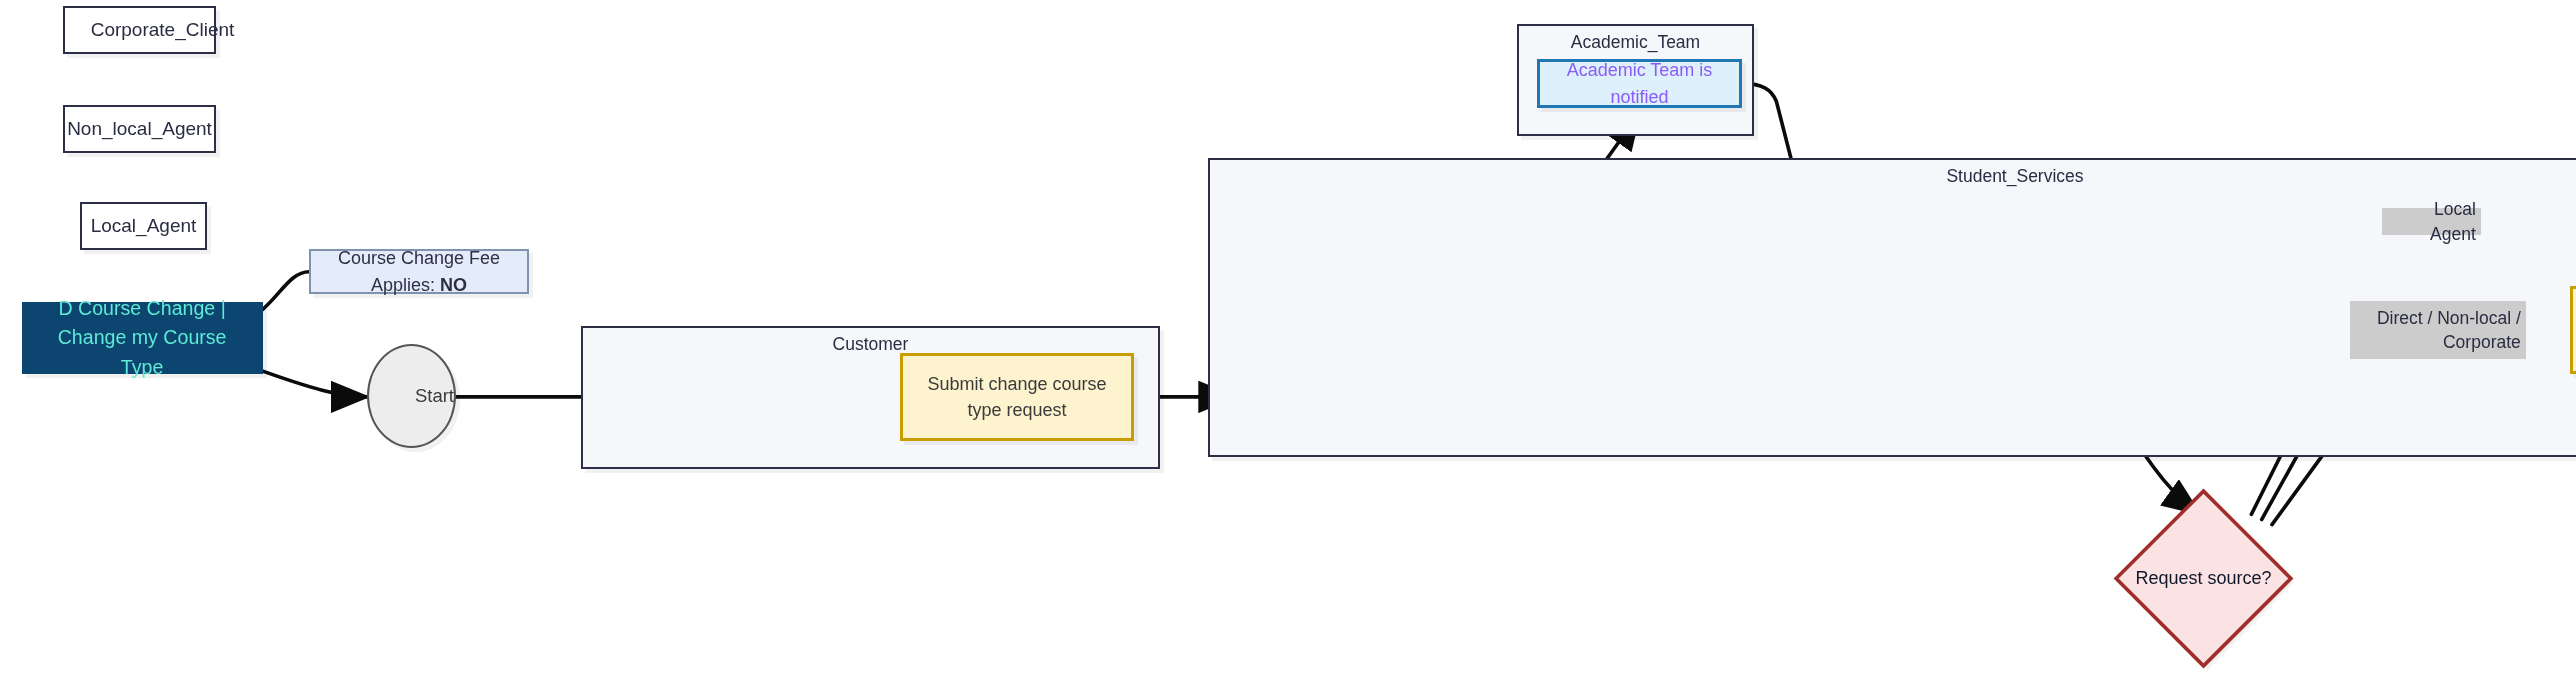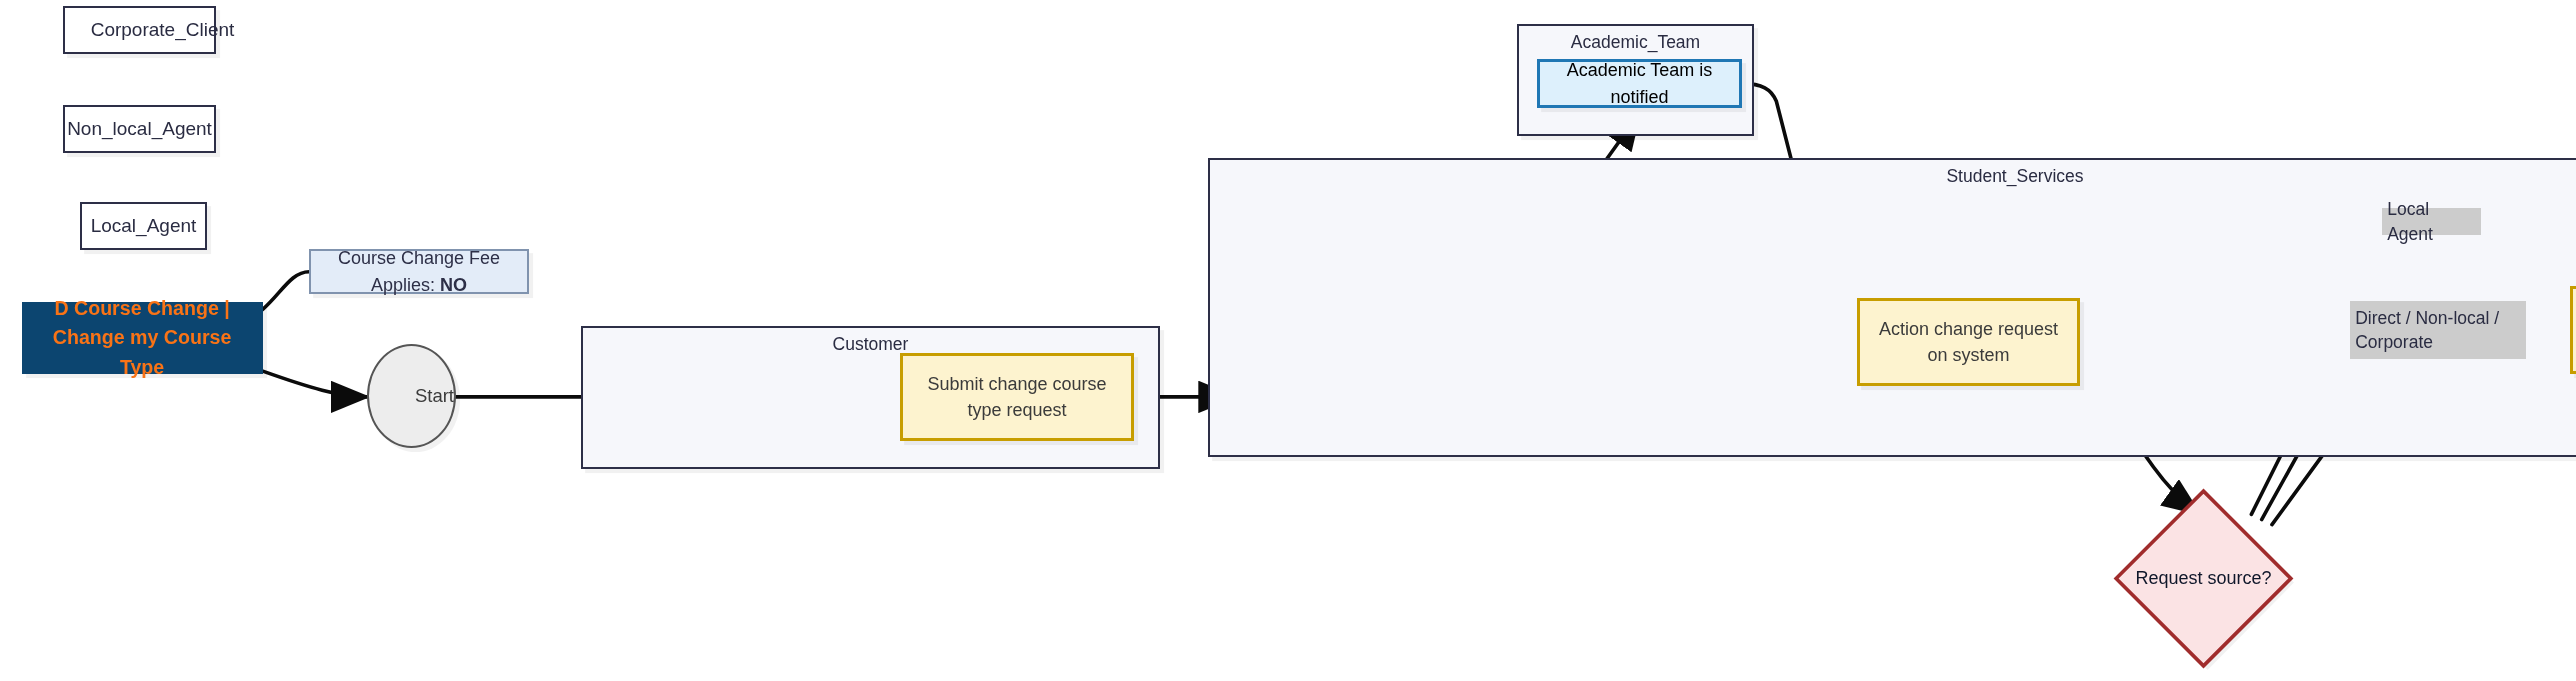--- a/index.html
+++ b/index.html
@@ -39,22 +39,22 @@
   
   .actor {
     background: #ffffff;
     border: 2.6px solid #2d2f47;
     font-size: 19px;
     color: #2a2c42;
   }
   
   .title-banner {
     background: #0c4570;
-    color: #f97316;
-    font-weight: bold;
+    color: #5eead4;
+    font-weight: normal;
     font-size: 19.6px;
     border: none;
     padding: 0 12.4px;
     line-height: 1.5;
   }
   
   .note {
     background: #e3ecf8;
     border: 2.6px solid #8093ae;
     font-size: 18px;
@@ -68,21 +68,21 @@
     border: 3.1px solid #c79d00;
     font-size: 18px;
     color: #3b3b3b;
     padding: 0 8.2px;
   }
   
   .event {
     background: #ddf0fc;
     border: 3.1px solid #1f77b4;
     font-size: 18px;
-    color: #000000;
+    color: #8b5cf6;
     padding: 0 25px;
   }
   
   .terminator {
     background: #ededed;
     border: 2.6px solid #555555;
     border-radius: 50%;
     font-size: 18.5px;
     color: #3b3b3b;
   }
@@ -118,21 +118,21 @@
     text-align: center;
     font-size: 17.5px;
     color: #2a2c42;
   }
   
   .edge-label {
     position: absolute;
     background: #cccccc;
     color: #2a2c42;
     font-size: 17.5px;
-    text-align: left;
+    text-align: right;
     padding: 2.1px 5.2px;
     box-sizing: border-box;
     display: flex;
     align-items: center;
     justify-content: center;
     line-height: 1.4;
     z-index: 8;
   }
 </style>
 </head>
@@ -219,23 +219,20 @@
 
   <div class="node process shadow" style="left:900px; top:353px; width:234px; height:88px;">
     <span>Submit change course type request</span>
   </div>
 
   <div class="node event shadow" style="left:1537px; top:59px; width:205px; height:49px;">
     <span>Academic Team is notified</span>
   </div>
 
 
-  <div class="node process shadow" style="left:1857px; top:298px; width:223px; height:88px;">
-    <span>Action change request on system</span>
-  </div>
 
   <div class="node process shadow" style="left:2570px; top:286px; width:229px; height:88px;">
     
   </div>
 
   <div class="diamond-wrap" style="left:2112px; top:487px; width:183px; height:183px;">
     <svg width="183" height="183" viewBox="0 0 356 356" xmlns="http://www.w3.org/2000/svg">
       <polygon points="186,16 354,186 186,356 18,186" fill="rgba(0,0,0,0.055)"></polygon>
       <polygon points="178,8 348,178 178,348 8,178" fill="#fbe3e4" stroke="#a02c2c" stroke-width="7"></polygon>
     </svg>

